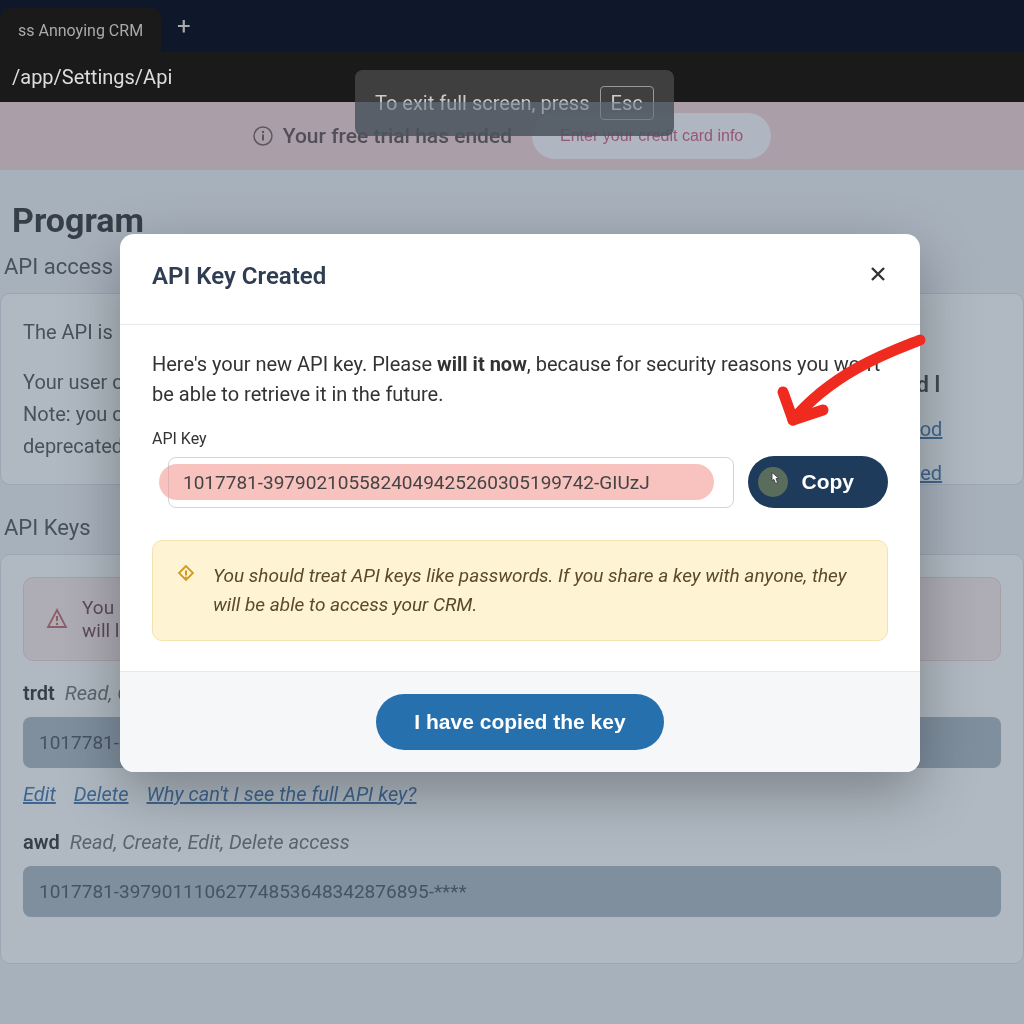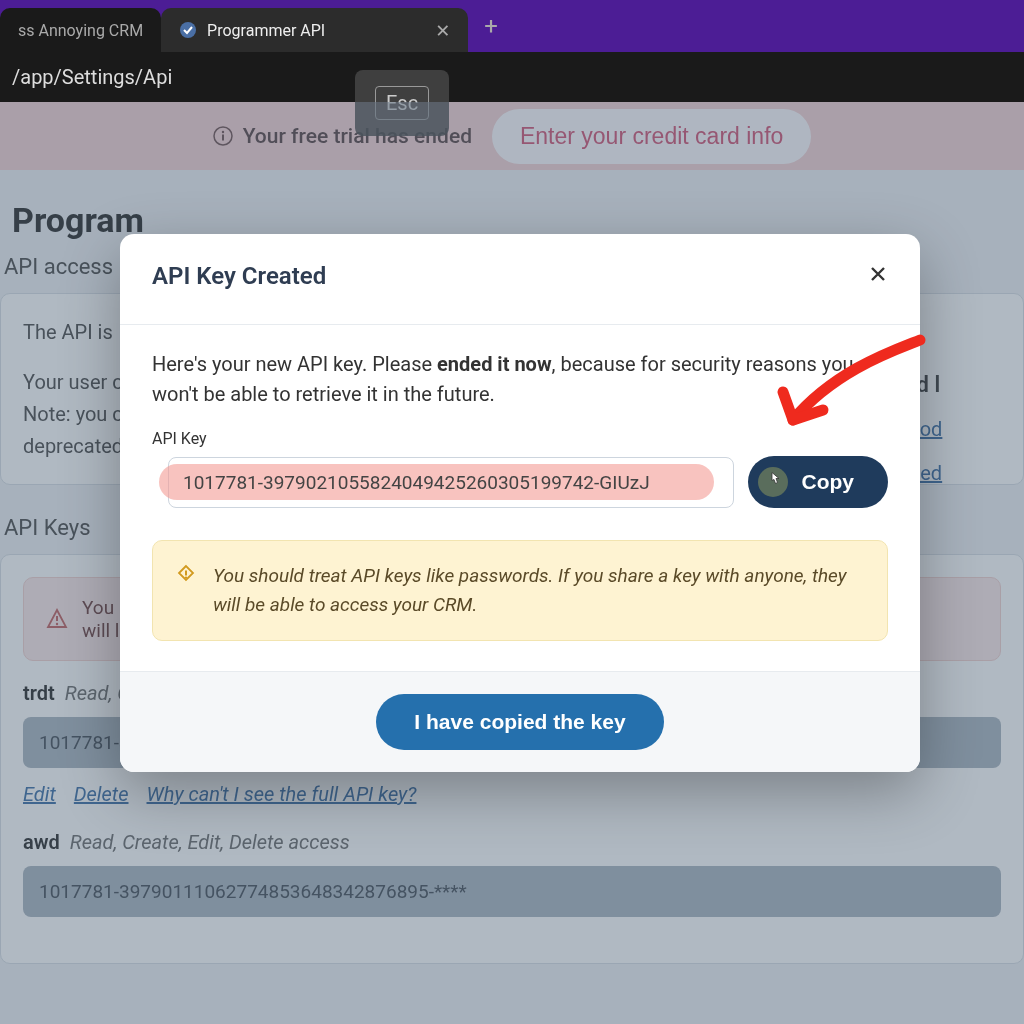--- a/index.html
+++ b/index.html
@@ -8,21 +8,21 @@
       height: 1024px;
       overflow: hidden;
       font-family: -apple-system, BlinkMacSystemFont, "Segoe UI", Roboto, sans-serif;
       background: #0a0a0a;
       position: relative;
     }
 
     
     .browser-tabs {
       height: 52px;
-      background: #4c1d95;
+      background: #0f172a;
       display: flex;
       align-items: center;
       padding-left: 0;
     }
     .tab {
       height: 44px;
       padding: 0 18px;
       display: flex;
       align-items: center;
       gap: 10px;
@@ -107,21 +107,21 @@
       display: flex;
       align-items: center;
       gap: 10px;
     }
     .trial-btn {
       background: #fdfafd;
       color: #cf4d6f;
       border: none;
       padding: 14px 28px;
       border-radius: 40px;
-      font-size: 23px;
+      font-size: 16px;
       font-weight: 500;
     }
 
     .page-body {
       padding: 30px 0 0 0;
     }
     .page-title {
       font-size: 34px;
       font-weight: 700;
       color: #222;
@@ -381,38 +381,29 @@
       pointer-events: none;
     }
   </style>
 </head>
 <body>
 
 <div class="browser-tabs">
   <div class="tab inactive">
     <span>ss Annoying CRM</span>
   </div>
-  <div class="tab active">
-    <span class="tab-icon">
-      <svg width="18" height="18" viewBox="0 0 18 18">
-          <circle cx="9" cy="9" r="8" fill="#4a6fa5"></circle>
-          <path d="M5 9 l3 3 l5 -6" stroke="#fff" stroke-width="2" fill="none"></path>
-        </svg>
-    </span>
-    <span>Programmer API</span>
-    <span class="tab-close">✕</span>
-  </div>
   <span class="new-tab">+</span>
 </div>
 
 <div class="address-bar">
   <span>/app/Settings/Api</span>
 </div>
 
 <div class="fullscreen-hint">
+  <span>To exit full screen, press</span>
   <span class="esc-key">Esc</span>
 </div>
 
 <div class="page">
   <div class="trial-banner">
     <span class="trial-text">
       <svg width="20" height="20" viewBox="0 0 20 20">
           <circle cx="10" cy="10" r="9" fill="none" stroke="#6b4b4c" stroke-width="1.5"></circle>
           <circle cx="10" cy="6" r="1.2" fill="#6b4b4c"></circle>
           <rect x="9" y="8.5" width="2" height="6" fill="#6b4b4c"></rect>
@@ -479,21 +470,21 @@
   <div class="modal-header">
     <div class="modal-title">API Key Created</div>
     <button class="modal-close">
       <svg width="20" height="20" viewBox="0 0 20 20">
           <path d="M4 4 L16 16 M16 4 L4 16" stroke="#333" stroke-width="2.4"></path>
         </svg>
     </button>
   </div>
   <div class="modal-body">
     <div class="modal-text">
-      <span>Here's your new API key. Please </span><b>ended it now</b><span>, because for security reasons you won't be able to retrieve it in the future.</span>
+      <span>Here's your new API key. Please </span><b>will it now</b><span>, because for security reasons you won't be able to retrieve it in the future.</span>
     </div>
     <div class="field-label">API Key</div>
     <div class="key-input-row">
       <div class="key-input">
         <div class="highlight-stroke"></div>
         <span class="key-input-text">1017781-3979021055824049425260305199742-GIUzJ</span>
       </div>
       <button class="copy-btn">
         <span class="ripple"></span>
         <span class="cursor-hand">

